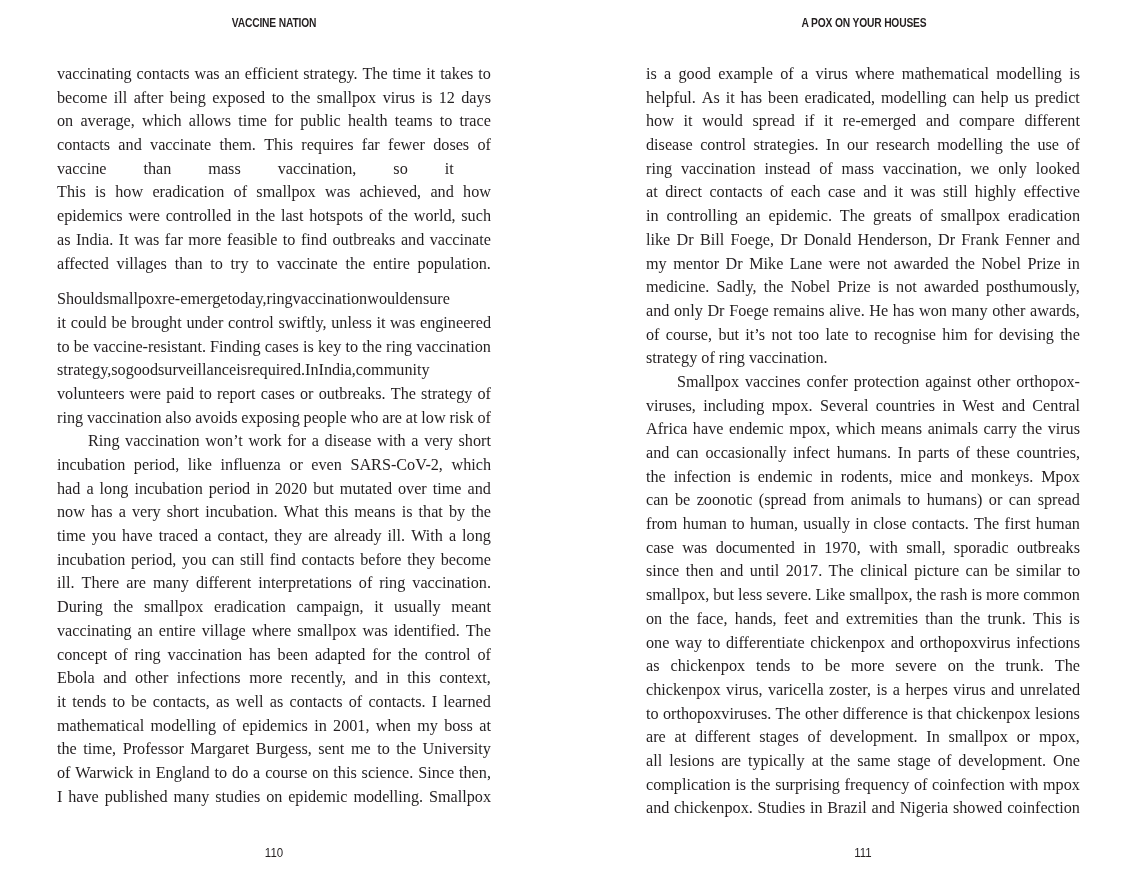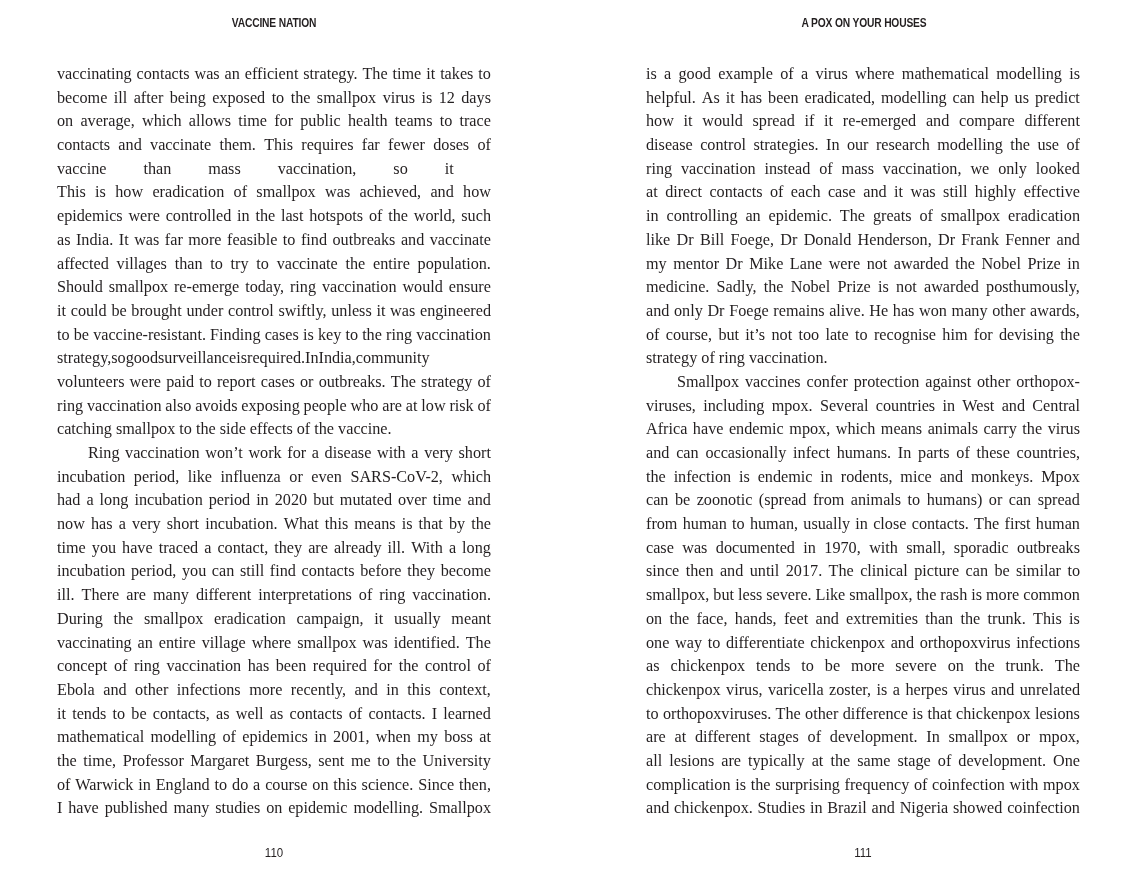--- a/index.html
+++ b/index.html
@@ -204,21 +204,21 @@
           <span>villages</span>
           <span>than</span>
           <span>to</span>
           <span>try</span>
           <span>to</span>
           <span>vaccinate</span>
           <span>the</span>
           <span>entire</span>
           <span>population.</span>
         </span>
-      <span class="line" style="display: flex; justify-content: space-between;">
+      <span class="line" style="display: flex; justify-content: flex-start; margin-top: 12px;">
           <span>Should</span>
           <span>smallpox</span>
           <span>re-emerge</span>
           <span>today,</span>
           <span>ring</span>
           <span>vaccination</span>
           <span>would</span>
           <span>ensure</span>
         </span>
       <span class="line" style="display: flex; justify-content: space-between;">
@@ -278,21 +278,20 @@
           <span>avoids</span>
           <span>exposing</span>
           <span>people</span>
           <span>who</span>
           <span>are</span>
           <span>at</span>
           <span>low</span>
           <span>risk</span>
           <span>of</span>
         </span>
-      <span class="line last">catching smallpox to the side effects of the vaccine.</span>
       <span class="line indent" style="display: flex; justify-content: space-between;">
           <span>Ring</span>
           <span>vaccination</span>
           <span>won’t</span>
           <span>work</span>
           <span>for</span>
           <span>a</span>
           <span>disease</span>
           <span>with</span>
           <span>a</span>
@@ -397,21 +396,21 @@
           <span>identified.</span>
           <span>The</span>
         </span>
       <span class="line" style="display: flex; justify-content: space-between; font-family: Liberation Serif, serif;">
           <span>concept</span>
           <span>of</span>
           <span>ring</span>
           <span>vaccination</span>
           <span>has</span>
           <span>been</span>
-          <span>required</span>
+          <span>adapted</span>
           <span>for</span>
           <span>the</span>
           <span>control</span>
           <span>of</span>
         </span>
       <span class="line" style="display: flex; justify-content: space-between;">
           <span>Ebola</span>
           <span>and</span>
           <span>other</span>
           <span>infections</span>

